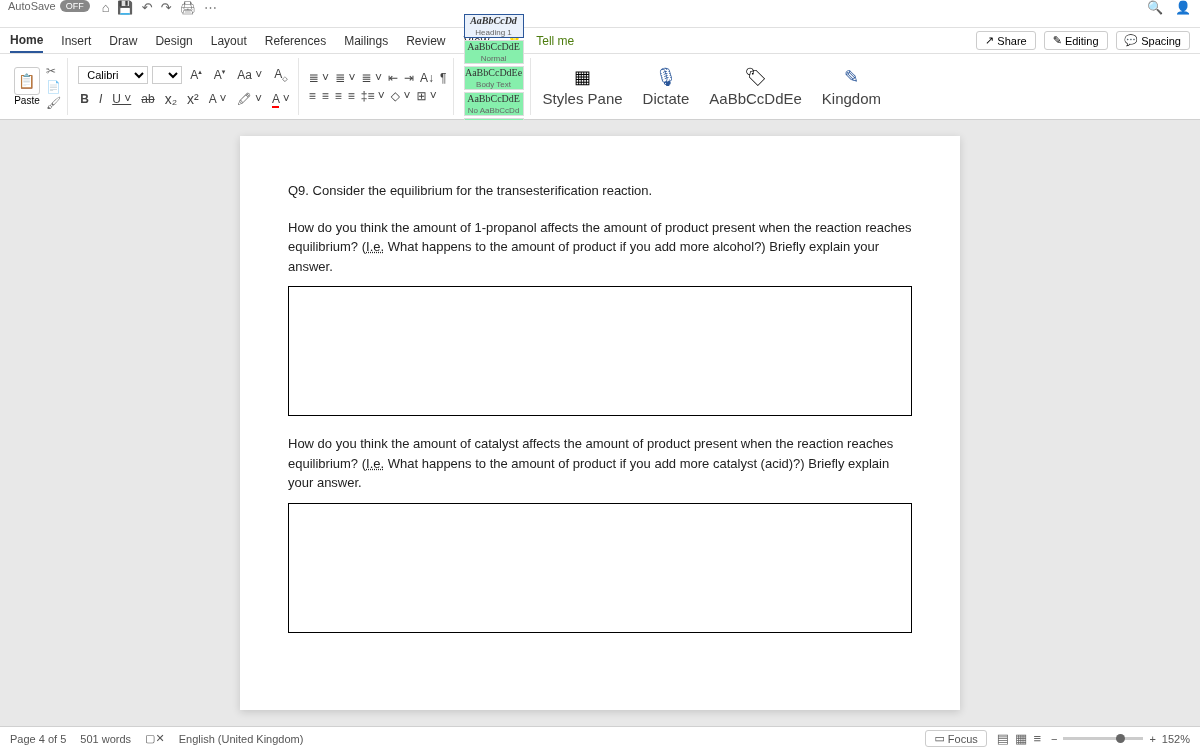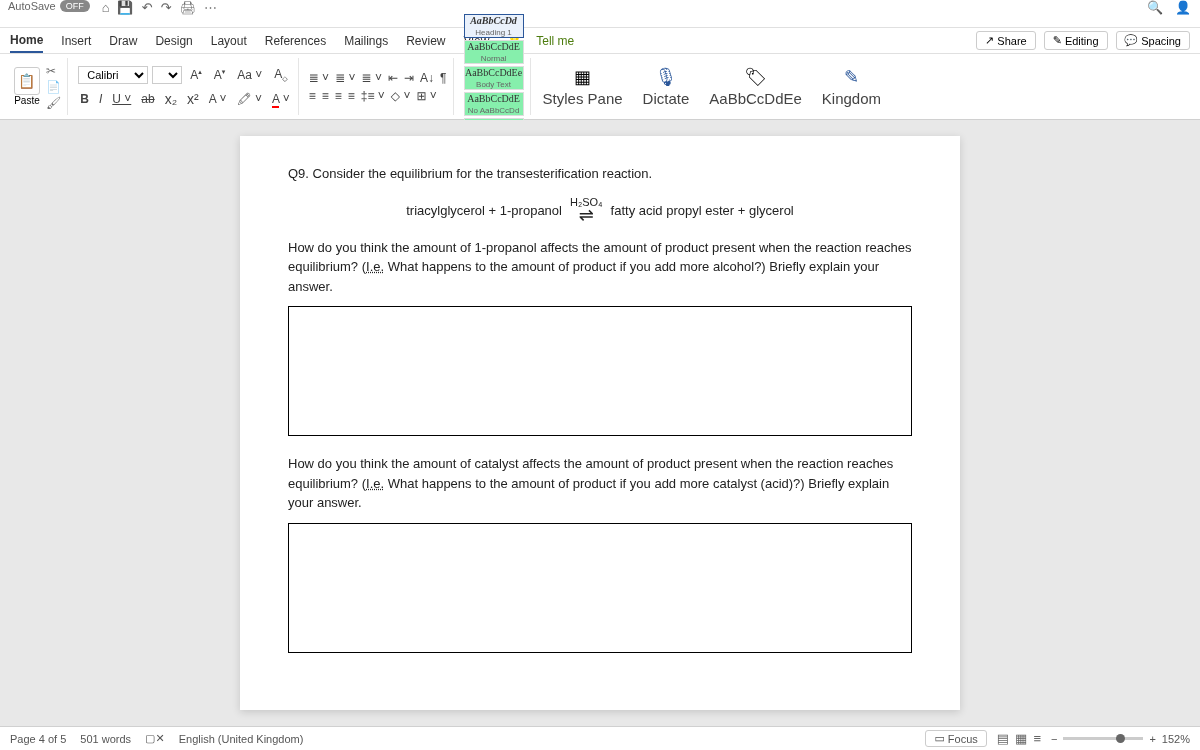--- a/index.html
+++ b/index.html
@@ -50,21 +50,21 @@
 .style-box.active { border-color: #2b579a; background: #eaf1fb; }
 .style-label { color: #666; margin-top: 2px; font-size: 8px; }
 .style-nav { font-size: 14px; color: #666; cursor: pointer; padding: 0 4px; }
 
 .right-group { display: flex; flex-direction: column; align-items: center; justify-content: center; gap: 2px; padding: 0 8px; cursor: pointer; }
 .right-group .icon { font-size: 18px; }
 .right-group .label { font-size: 15px; color: #444; }
 
 .document-area { flex: 1; background: #e8e8e8; display: flex; justify-content: center; padding: 16px 0; overflow: auto; }
 .page { background: #fff; width: 720px; padding: 28px 48px; box-shadow: 0 2px 8px rgba(0,0,0,0.15); font-family: Calibri, sans-serif; font-size: 13px; color: #222; line-height: 1.5; }
-.page p { margin-bottom: 10px; }
+.page p { margin-bottom: 10px; margin-top: 17px; }
 .equation { display: flex; justify-content: center; align-items: center; gap: 8px; margin: 14px 0; font-size: 13px; }
 .eq-arrow { position: relative; font-size: 18px; display: flex; flex-direction: column; align-items: center; line-height: 0.9; }
 .eq-catalyst { font-size: 11px; }
 .answer-box { border: 1px solid #000; height: 130px; margin: 6px 0 18px 0; }
 .ie { text-decoration: underline dotted; }
 
 .statusbar { background: #fff; height: 24px; border-top: 1px solid #d0d0d0; display: flex; align-items: center; padding: 0 10px; font-size: 11px; color: #555; gap: 14px; }
 .statusbar-right { margin-left: auto; display: flex; align-items: center; gap: 10px; }
 .focus-btn { border: 1px solid #ccc; padding: 1px 8px; border-radius: 3px; display: flex; align-items: center; gap: 3px; cursor: pointer; }
 .view-icons { display: flex; gap: 6px; color: #666; font-size: 13px; }
@@ -219,28 +219,20 @@
   </div>
   <div class="right-group">
     <span class="icon" style="color:#2b579a;">✎</span>
     <span class="label">Kingdom</span>
   </div>
 </div>
 
 <div class="document-area">
   <div class="page">
     <p>Q9. Consider the equilibrium for the transesterification reaction.</p>
-    <div class="equation">
-      <span>triacylglycerol + 1-propanol</span>
-      <span class="eq-arrow">
-        <span class="eq-catalyst">H₂SO₄</span>
-        <span>⇌</span>
-      </span>
-      <span>fatty acid propyl ester + glycerol</span>
-    </div>
     <p><span>How do you think the amount of 1-propanol affects the amount of product present when the reaction reaches equilibrium? (</span><span class="ie">I.e.</span><span> What happens to the amount of product if you add more alcohol?) Briefly explain your answer.</span></p>
     <div class="answer-box"></div>
     <p><span>How do you think the amount of catalyst affects the amount of product present when the reaction reaches equilibrium? (</span><span class="ie">I.e.</span><span> What happens to the amount of product if you add more catalyst (acid)?) Briefly explain your answer.</span></p>
     <div class="answer-box"></div>
   </div>
 </div>
 
 <div class="statusbar">
   <span>Page 4 of 5</span>
   <span>501 words</span>

